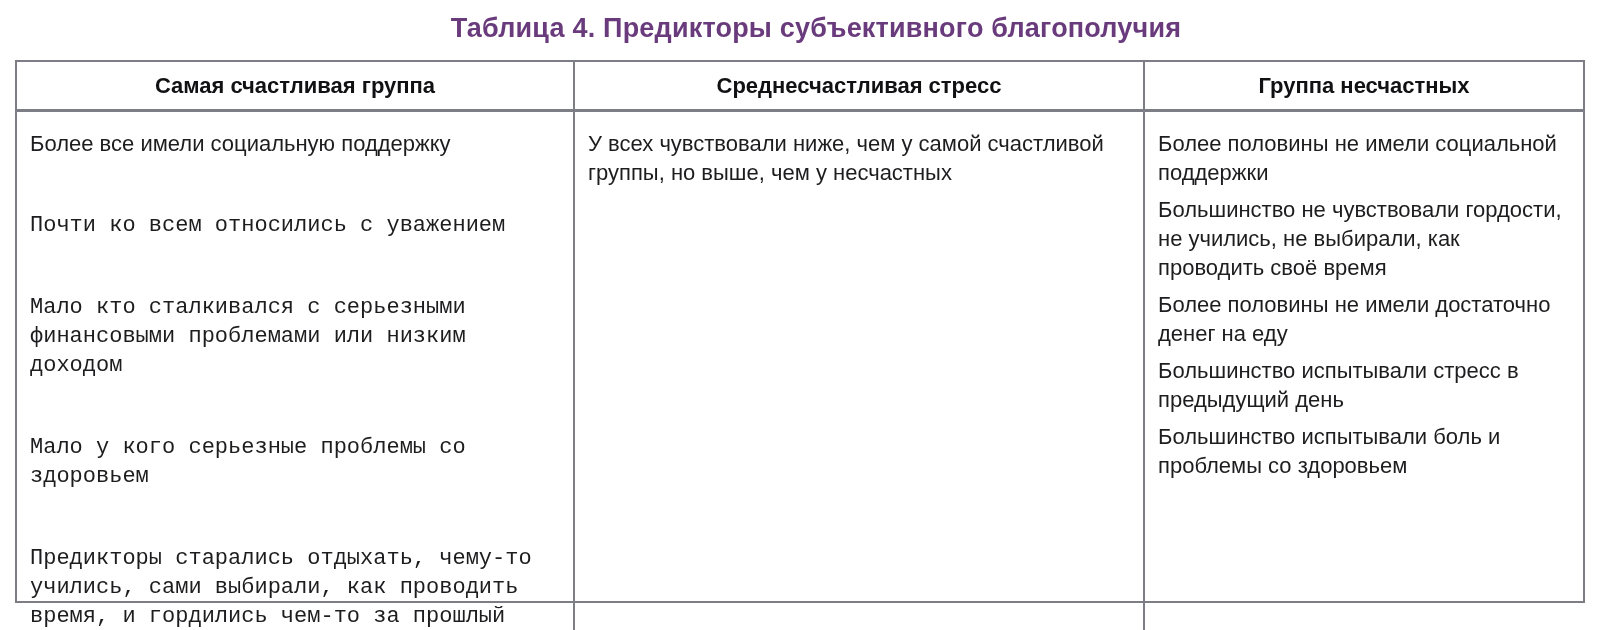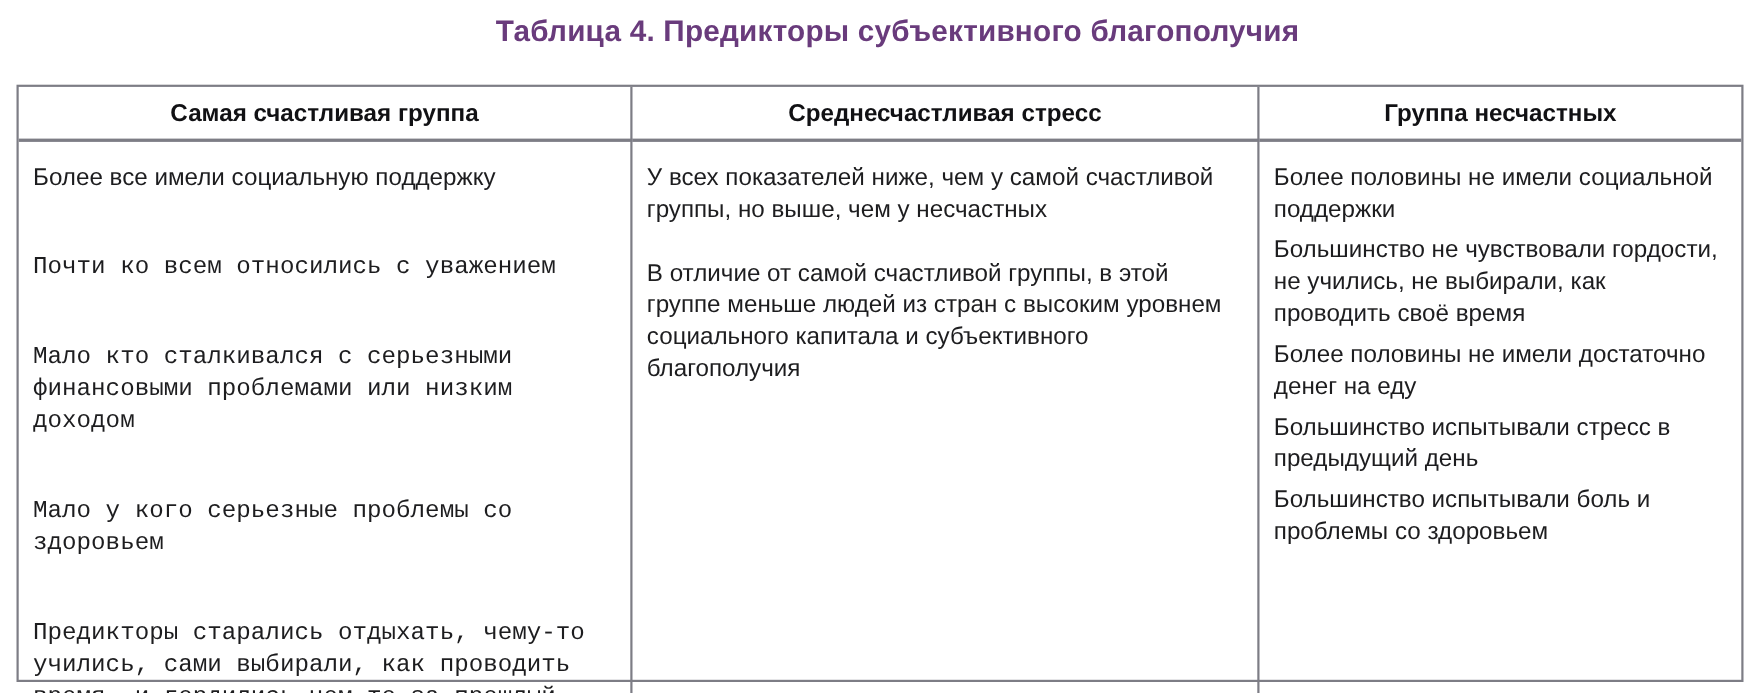--- a/index.html
+++ b/index.html
@@ -24,21 +24,21 @@
     width: 100%;
     text-align: center;
     font-size: 27px;
     font-weight: 700;
     color: #693b7c;
     letter-spacing: 0.2px;
   }
   .ptable {
     position: absolute;
     left: 15px;
-    top: 77px;
+    top: 60px;
     width: 1570px;
     height: 543px;
     box-sizing: border-box;
     display: grid;
     grid-template-columns: 558px 570px 1fr;
     grid-template-rows: 50px 1fr;
     border: 2px solid #7d7d85;
     background: #ffffff;
   }
   .hcell {
@@ -82,22 +82,21 @@
 
     <div class="bcell b1 cb-r">
       <p>Более все имели социальную поддержку</p>
       <p>Почти ко всем относились с уважением</p>
       <p>Мало кто сталкивался с серьезными финансовыми проблемами или низким доходом</p>
       <p>Мало у кого серьезные проблемы со здоровьем</p>
       <p>Предикторы старались отдыхать, чему-то учились, сами выбирали, как проводить время, и гордились чем-то за прошлый день</p>
     </div>
 
     <div class="bcell b2 cb-r">
-      <p>У всех показателей ниже, чем у самой счастливой группы, но выше, чем у несчастных</p>
-      <p>В отличие от самой счастливой группы, в этой группе меньше людей из стран с высоким уровнем социального капитала и субъективного благополучия</p>
+      <p>У всех чувствовали ниже, чем у самой счастливой группы, но выше, чем у несчастных</p>
     </div>
 
     <div class="bcell b3">
       <p>Более половины не имели социальной поддержки</p>
       <p>Большинство не чувствовали гордости, не учились, не выбирали, как проводить своё время</p>
       <p>Более половины не имели достаточно денег на еду</p>
       <p>Большинство испытывали стресс в предыдущий день</p>
       <p>Большинство испытывали боль и проблемы со здоровьем</p>
     </div>
   </div>

